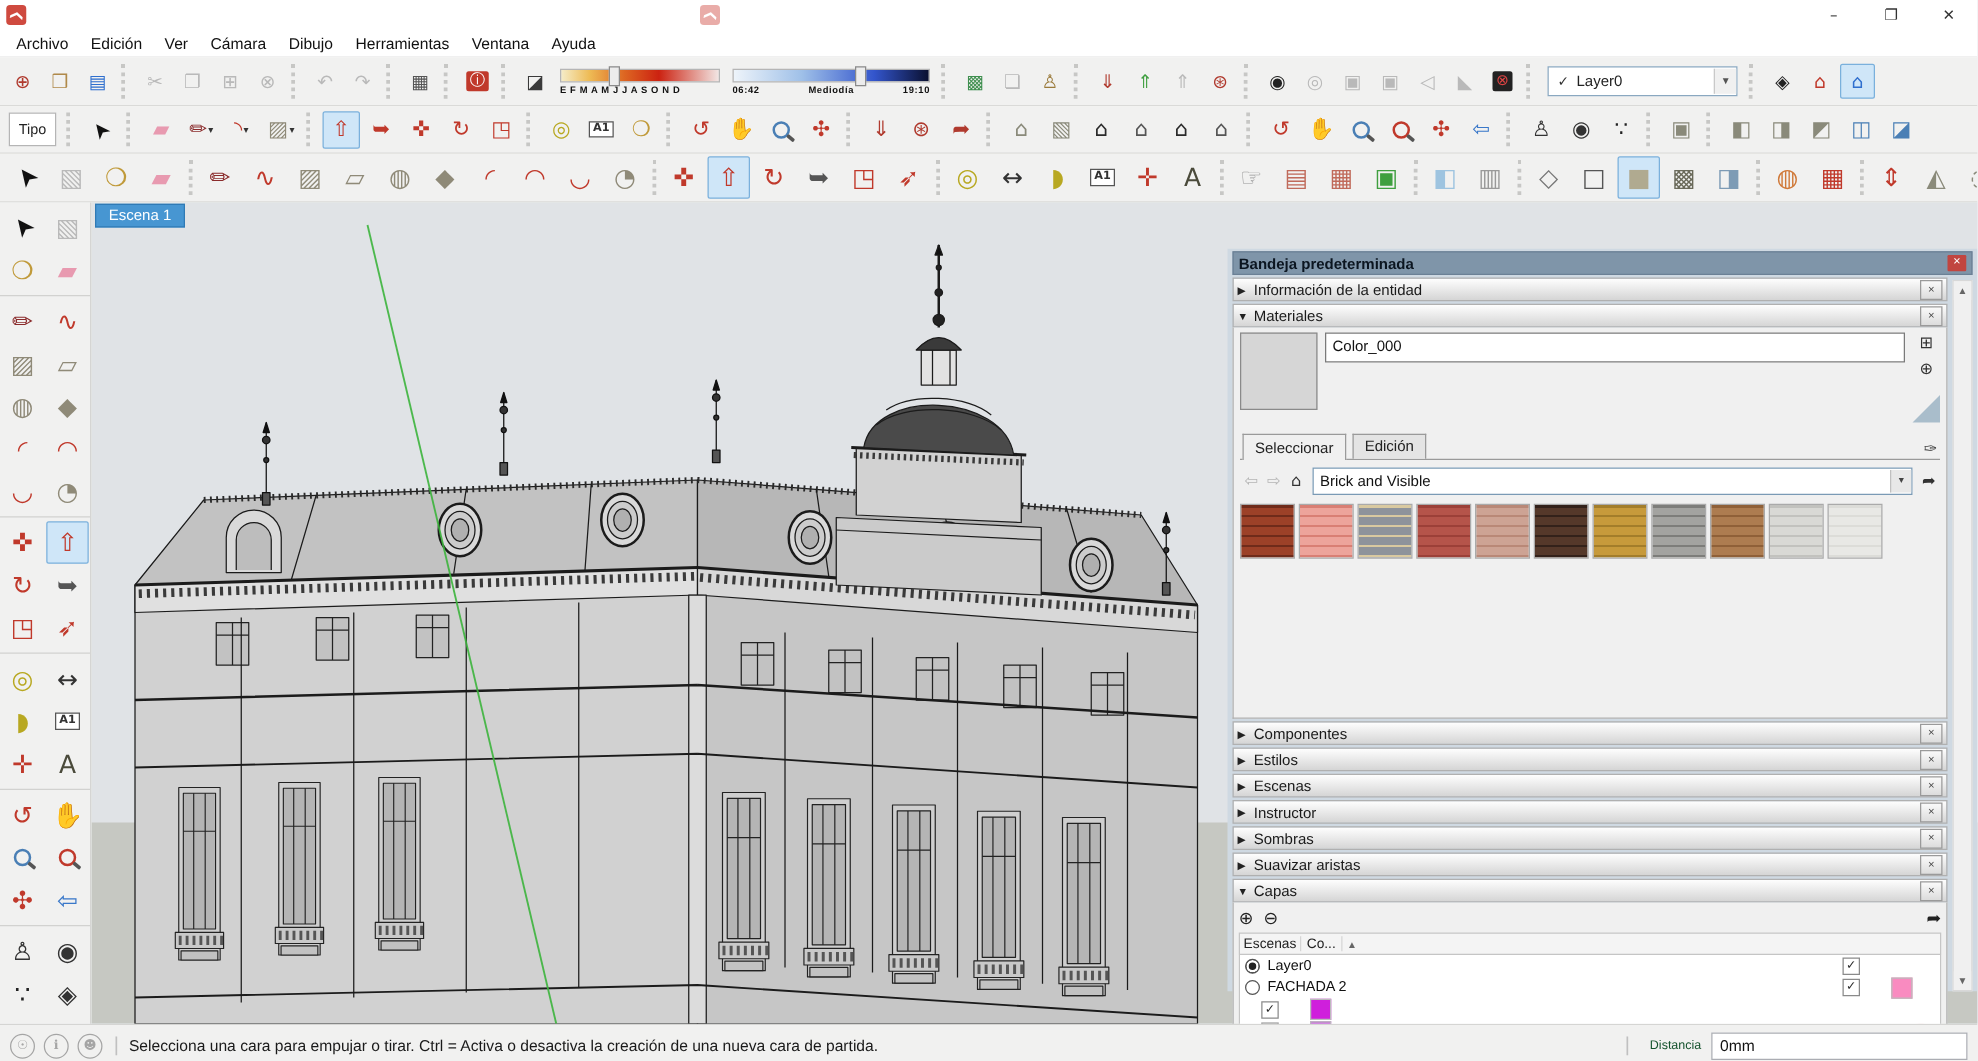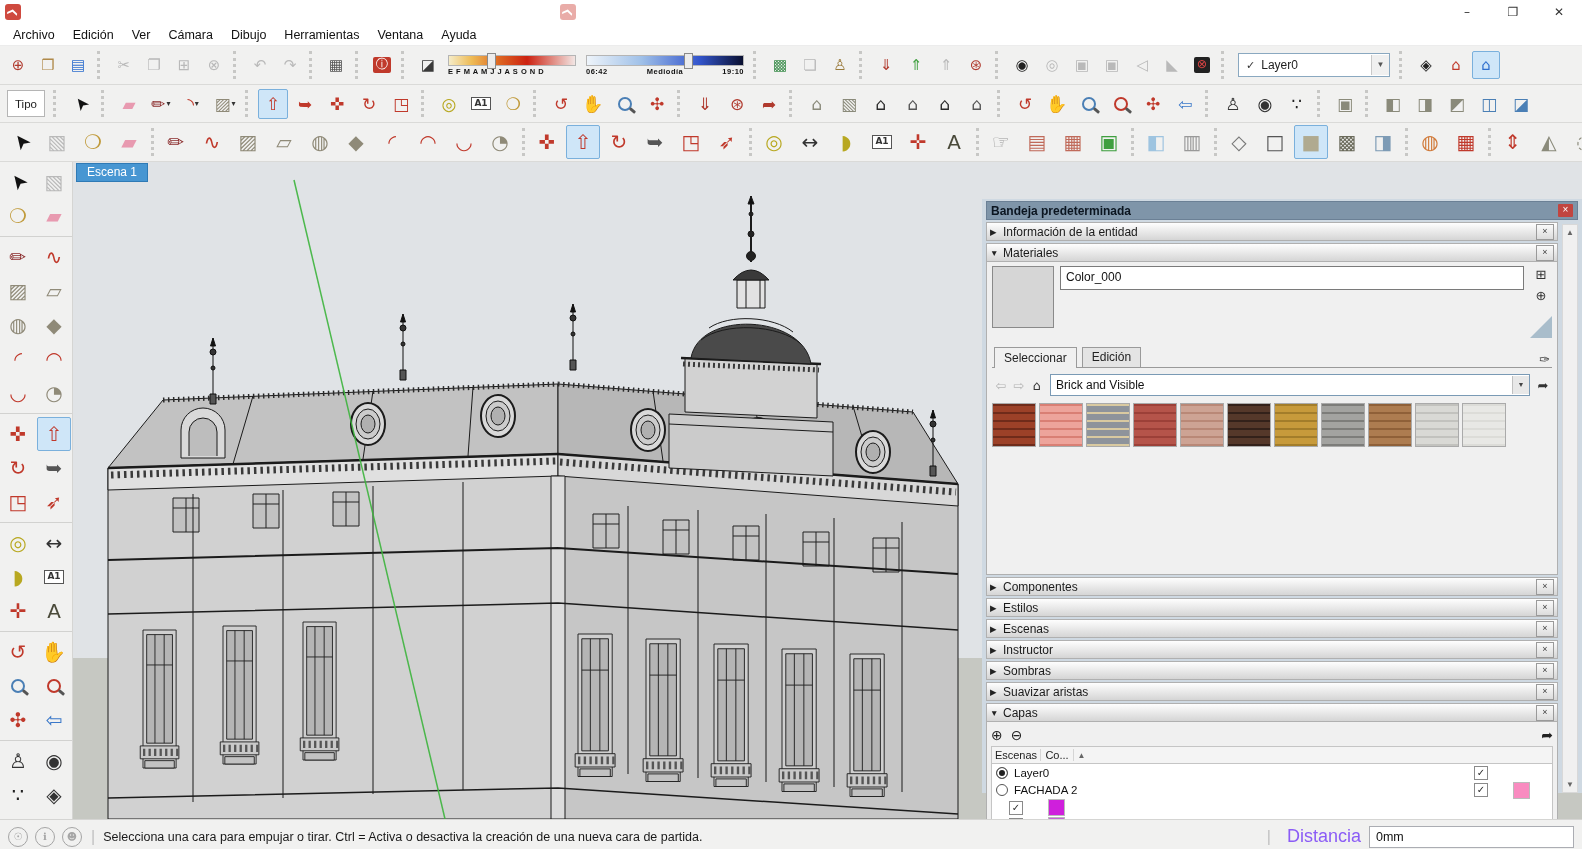--- a/index.html
+++ b/index.html
@@ -108,21 +108,21 @@
   .cb{width:12px;height:12px;border:1px solid #8a8a8a;background:#fff;font-size:10px;line-height:11px;text-align:center;color:#2a2a2a}
   .chip{width:15px;height:15px;border:1px solid #bbb}
   .capdn{position:absolute;right:0;bottom:0;width:15px;height:15px;font-size:8px;color:#666;text-align:center;line-height:15px;background:#f0f0f0;border:1px solid #d8d8d8}
   
   #statusbar{height:33px;background:#f1f1f0;border-top:1px solid #d5d5d3;display:flex;align-items:center;padding:0 8px}
   .sico{width:18px;height:18px;border:1.5px solid #a5a5a5;border-radius:50%;color:#a5a5a5;font-size:10px;display:flex;
         align-items:center;justify-content:center;margin-right:7px;font-family:"DejaVu Sans",sans-serif}
   .sbsep{color:#c0c0c0;margin:0 8px 0 2px}
   #sbmsg{font-size:12.5px;color:#1a1a1a}
   #sbright{margin-left:auto;display:flex;align-items:center}
-  #distlabel{font-size:18px;color:#8b5cf6;margin:0 8px}
+  #distlabel{font-size:10px;color:#14532d;margin:0 8px}
   #distbox{width:205px;height:22px;background:#fff;border:1px solid #abadb3;font-size:12.5px;color:#111;
            display:flex;align-items:center;padding-left:6px;box-sizing:border-box}
 </style>
 </head>
 <body>
 
 <div id="titlebar">
   <div class="slogo">
       <span>❮</span>
     </div>

